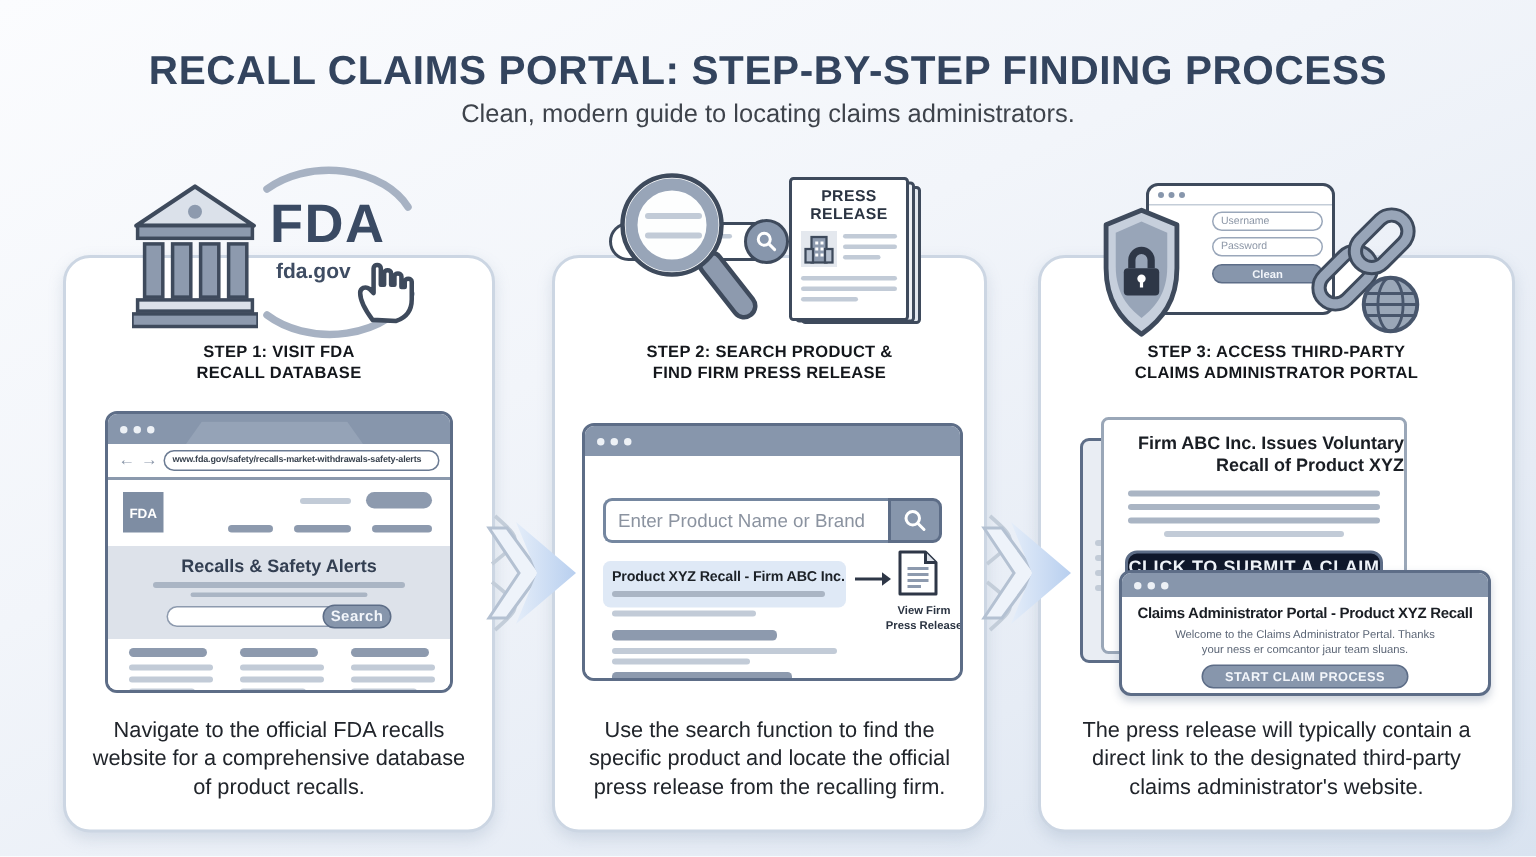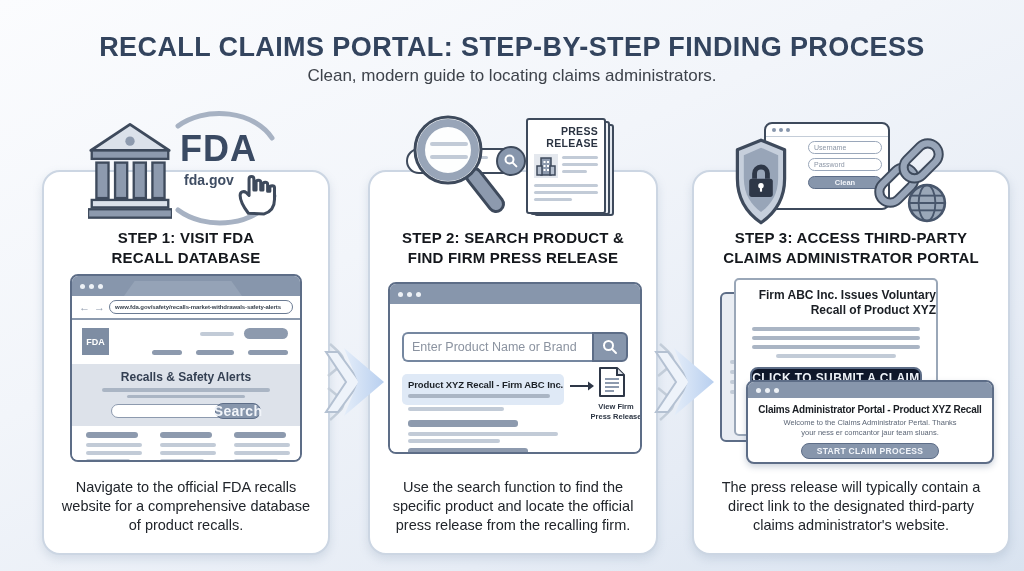--- a/index.html
+++ b/index.html
@@ -15,21 +15,21 @@
 
   
   .card { position:absolute; top:170px; height:385px; background:#fff;
           border:2px solid #ccd6e3; border-radius:18px;
           box-shadow:0 4px 10px rgba(120,140,170,.22); }
   .card1 { left:42px;  width:288px; }
   .card2 { left:368px; width:290px; }
   .card3 { left:692px; width:318px; }
 
   .step-heading { position:absolute; top:56px; left:0; width:100%; text-align:center;
-                  font-weight:800; font-size:15px; color:#14171c; line-height:1.3; letter-spacing:.2px; }
+                  font-weight:800; font-size:11px; color:#14171c; line-height:1.3; letter-spacing:.2px; }
   .step-desc { position:absolute; top:306px; left:14px; right:14px; text-align:center;
                font-size:14.5px; color:#21252b; line-height:1.32; font-weight:500; }
 
   
   .sk  { background:#c2cbd7; border-radius:2px; }
   .skd { background:#8d9aae; border-radius:3px; }
   .skm { background:#aab5c4; border-radius:2px; }
 
   
   .bframe { position:absolute; border:2px solid #5d6d87; border-radius:8px; background:#fff; overflow:hidden; }
@@ -44,21 +44,21 @@
              color:#39434f; padding:3px 5px; white-space:nowrap; overflow:hidden; background:#fff; letter-spacing:-.1px; }
 
   
   .fda-sq { position:absolute; left:10px; top:52px; width:27px; height:27px; background:#7e8da3;
             color:#fff; font-size:9px; font-weight:800; display:flex; align-items:center; justify-content:center; }
   .band { position:absolute; left:0; top:120px; width:100%; height:62px; background:#dde2ea; }
   .band-title { text-align:center; font-size:12px; font-weight:800; color:#333f52; padding-top:6px; }
   .search-row { position:absolute; left:50%; transform:translateX(-50%); bottom:7px; display:flex; align-items:center; }
   .search-field { width:108px; height:14px; background:#fff; border:1.5px solid #8d9aae; border-radius:8px 0 0 8px; }
   .search-btn { width:46px; height:16px; margin-left:-4px; background:#8796ac; border:1.5px solid #5d6d87;
-                border-radius:9px; color:#f2f5fa; font-size:14px; font-weight:800; display:flex;
+                border-radius:9px; color:#f2f5fa; font-size:10px; font-weight:800; display:flex;
                 align-items:center; justify-content:center; letter-spacing:.3px; }
 
   
   .p-search { position:absolute; left:12px; top:28px; right:12px; height:30px; display:flex; }
   .p-input { flex:1; border:2px solid #7587a0; border-right:none; border-radius:6px 0 0 6px;
              font-size:12.5px; color:#494f5a; padding:0 8px; outline:none; background:#fff; }
   .p-input::placeholder { color:#8b93a0; }
   .p-btn { width:36px; background:#8796ac; border:2px solid #5d6d87; border-radius:0 6px 6px 0;
            display:flex; align-items:center; justify-content:center; }
   .result-box { position:absolute; left:12px; top:70px; width:162px; background:#dfe9f6;
@@ -93,21 +93,21 @@
 
   .fda-word { position:absolute; left:120px; top:18px; font-size:36px; font-weight:800;
               color:#3a4a63; letter-spacing:1px; }
   .fda-dom  { position:absolute; left:124px; top:62px; font-size:14px; font-weight:700; color:#3f4d63; }
 
   .press-doc { position:absolute; left:126px; top:8px; width:80px; height:96px; }
   .pg { position:absolute; border:2px solid #3e4a5c; border-radius:3px; background:#e3e8ef; }
   .pg2 { right:-8px; top:6px; bottom:-2px; left:8px; }
   .pg1 { right:-4px; top:3px; bottom:-1px; left:4px; background:#eef1f6; }
   .pg0 { inset:0; background:#fff; padding:5px 6px; }
-  .press-word { text-align:right; font-size:10.5px; font-weight:800; color:#2b3442; line-height:1.15; letter-spacing:.3px; }
+  .press-word { text-align:center; font-size:10.5px; font-weight:800; color:#2b3442; line-height:1.15; letter-spacing:.3px; }
 
   .loginwin { position:absolute; left:34px; top:14px; width:126px; height:88px; background:#fff;
               border:2.5px solid #3e4a5c; border-radius:8px; }
   .loginbar { height:13px; border-bottom:1.5px solid #c4cdd8; display:flex; align-items:center; padding-left:6px; }
   .ldot { width:4px; height:4px; border-radius:50%; background:#8796ac; margin-right:3px; }
   .lfield { margin:4px 6px 0 42px; height:13px; border:1.5px solid #9aa7ba; border-radius:7px;
             font-size:7px; color:#8c96a6; display:flex; align-items:center; padding-left:5px; background:#fff; }
   .lbtn { margin:5px 6px 0 42px; height:13px; background:#8796ac; border:1.5px solid #5d6d87; border-radius:7px;
           font-size:7.5px; font-weight:800; color:#f2f5fa; display:flex; align-items:center; justify-content:center; }
 

